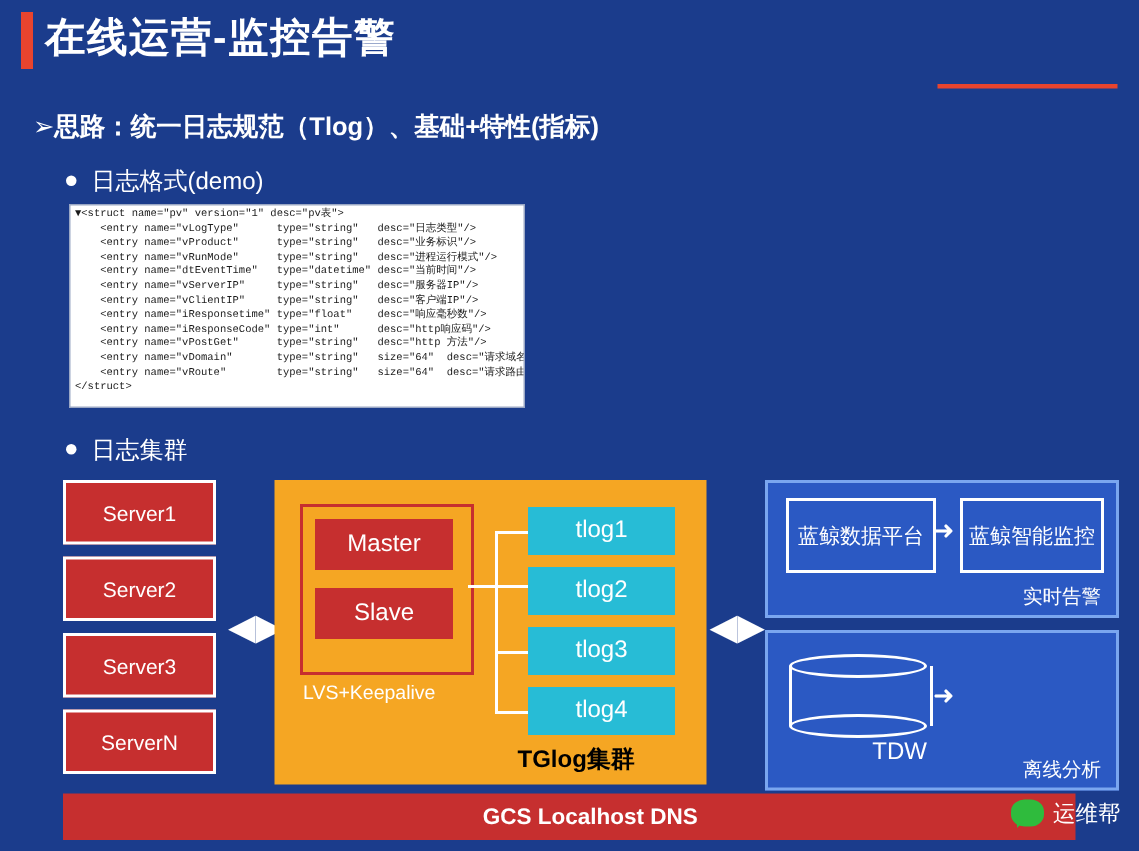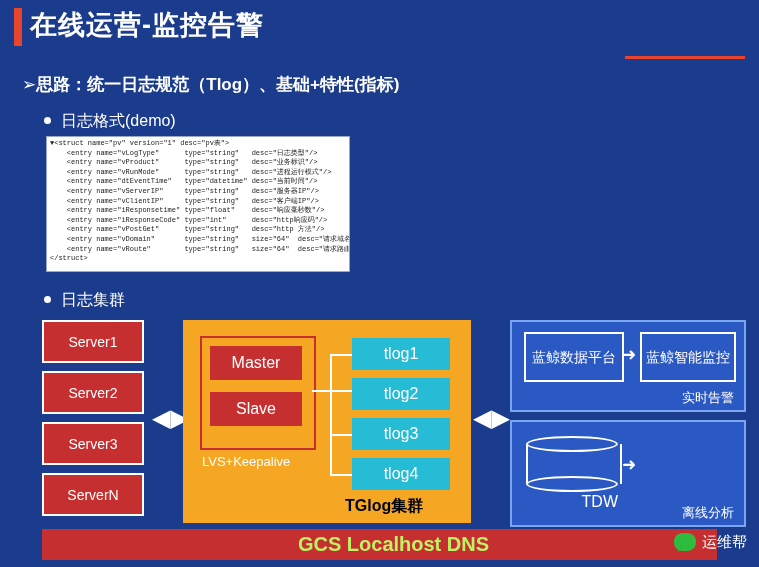--- a/index.html
+++ b/index.html
@@ -78,21 +78,21 @@
   #panel-bottom-label{position:absolute;right:10px;bottom:3px;color:#ffffff;font-size:13px;}
   .cyl{position:absolute;left:14px;top:14px;width:96px;height:56px;}
   .cyl .body{position:absolute;left:0;top:8px;width:92px;height:40px;border-left:2px solid #fff;border-right:2px solid #fff;}
   .cyl .top{position:absolute;left:0;top:0px;width:92px;height:16px;border:2px solid #fff;border-radius:50%;box-sizing:border-box;}
   .cyl .bot{position:absolute;left:0;top:40px;width:92px;height:16px;border:2px solid #fff;border-radius:50%;box-sizing:border-box;}
   .cyl .lbl{position:absolute;left:0;top:18px;width:92px;text-align:right;color:#ffffff;font-size:16px;margin-top:39px;}
   .inner-arrow{position:absolute;color:#ffffff;font-size:17px;}
 
   
   #footer{position:absolute;left:42px;top:529px;width:675px;height:31px;background:#c62f2f;display:flex;align-items:center;justify-content:center;}
-  #footer-text{color:#bef264;font-size:20px;font-weight:bold;margin-left:28px;}
+  #footer-text{color:#ffffff;font-size:15px;font-weight:bold;margin-left:28px;}
   #wechat{position:absolute;right:12px;top:533px;display:flex;color:#ffffff;font-size:15px;}
   #wechat-icon{width:22px;height:18px;margin-right:6px;background:#2fbb3d;border-radius:9px/8px;position:relative;}
   #wechat-icon:after{content:"";position:absolute;left:4px;top:14px;border-width:5px 5px 0 0;border-style:solid;border-color:#2fbb3d transparent transparent transparent;}
 </style>
 </head>
 <body>
 
 <div id="header">
   <div id="title-bar"></div>
   <div id="page-title">在线运营-监控告警</div>

